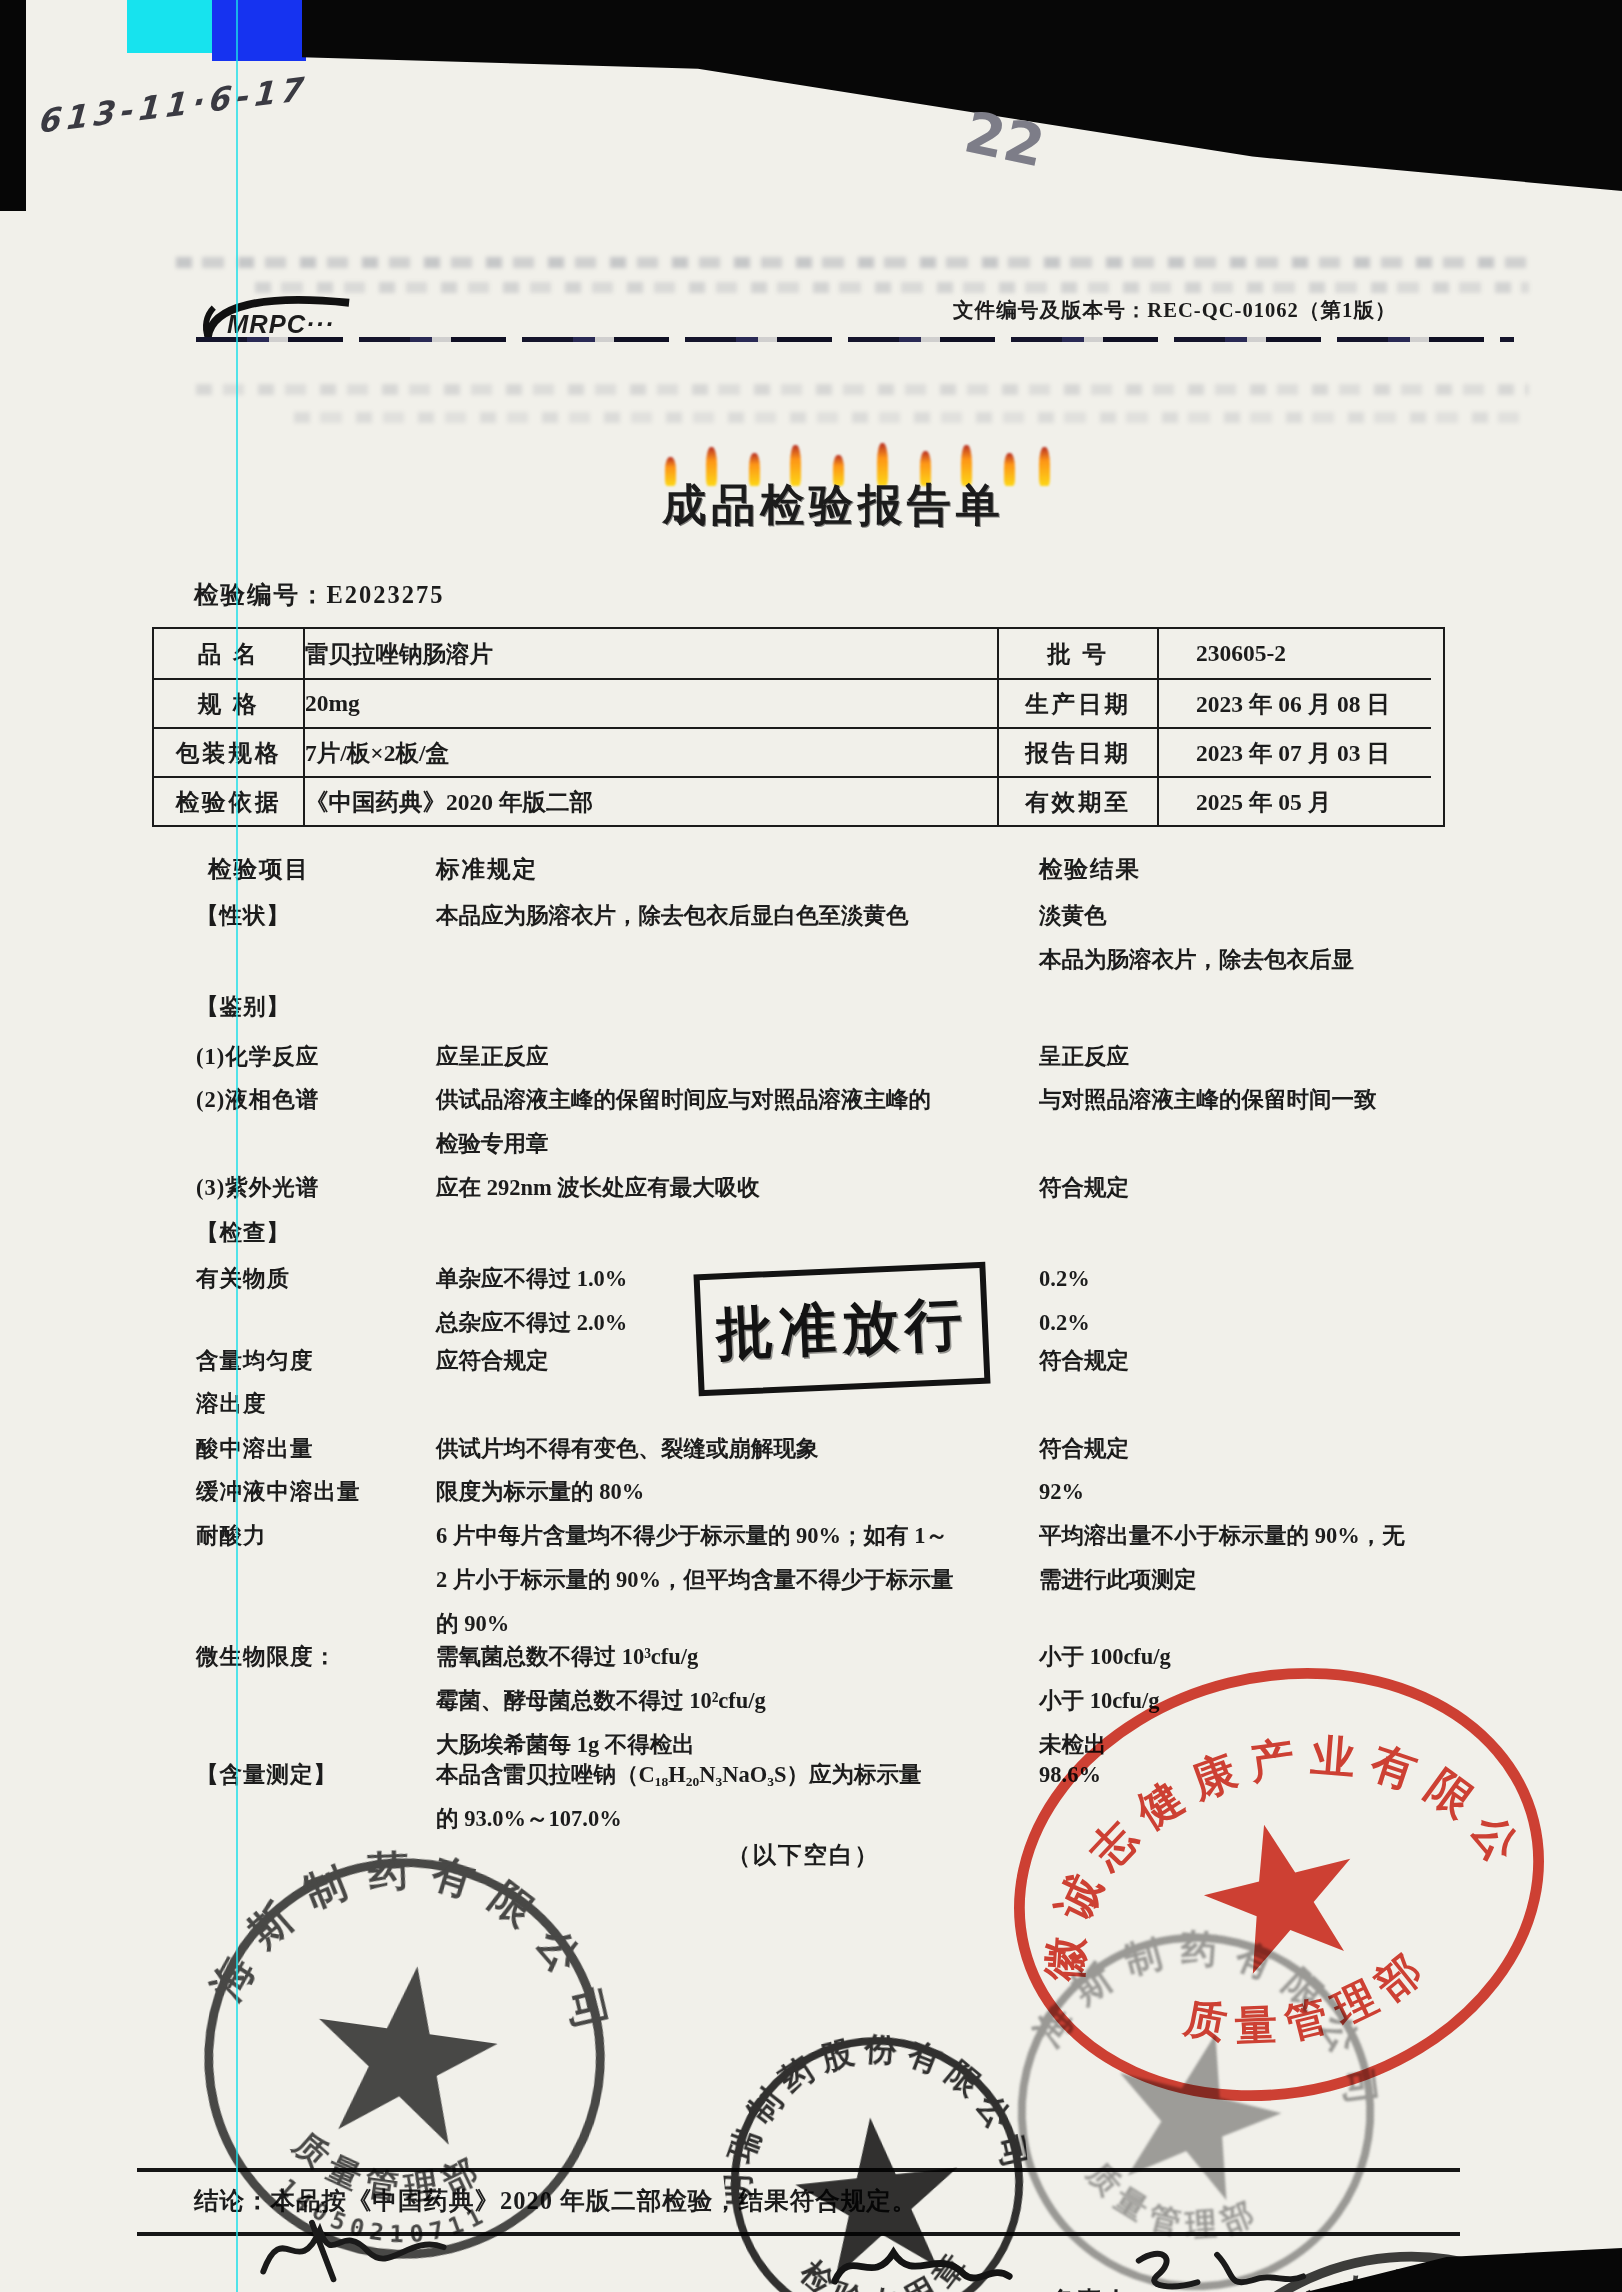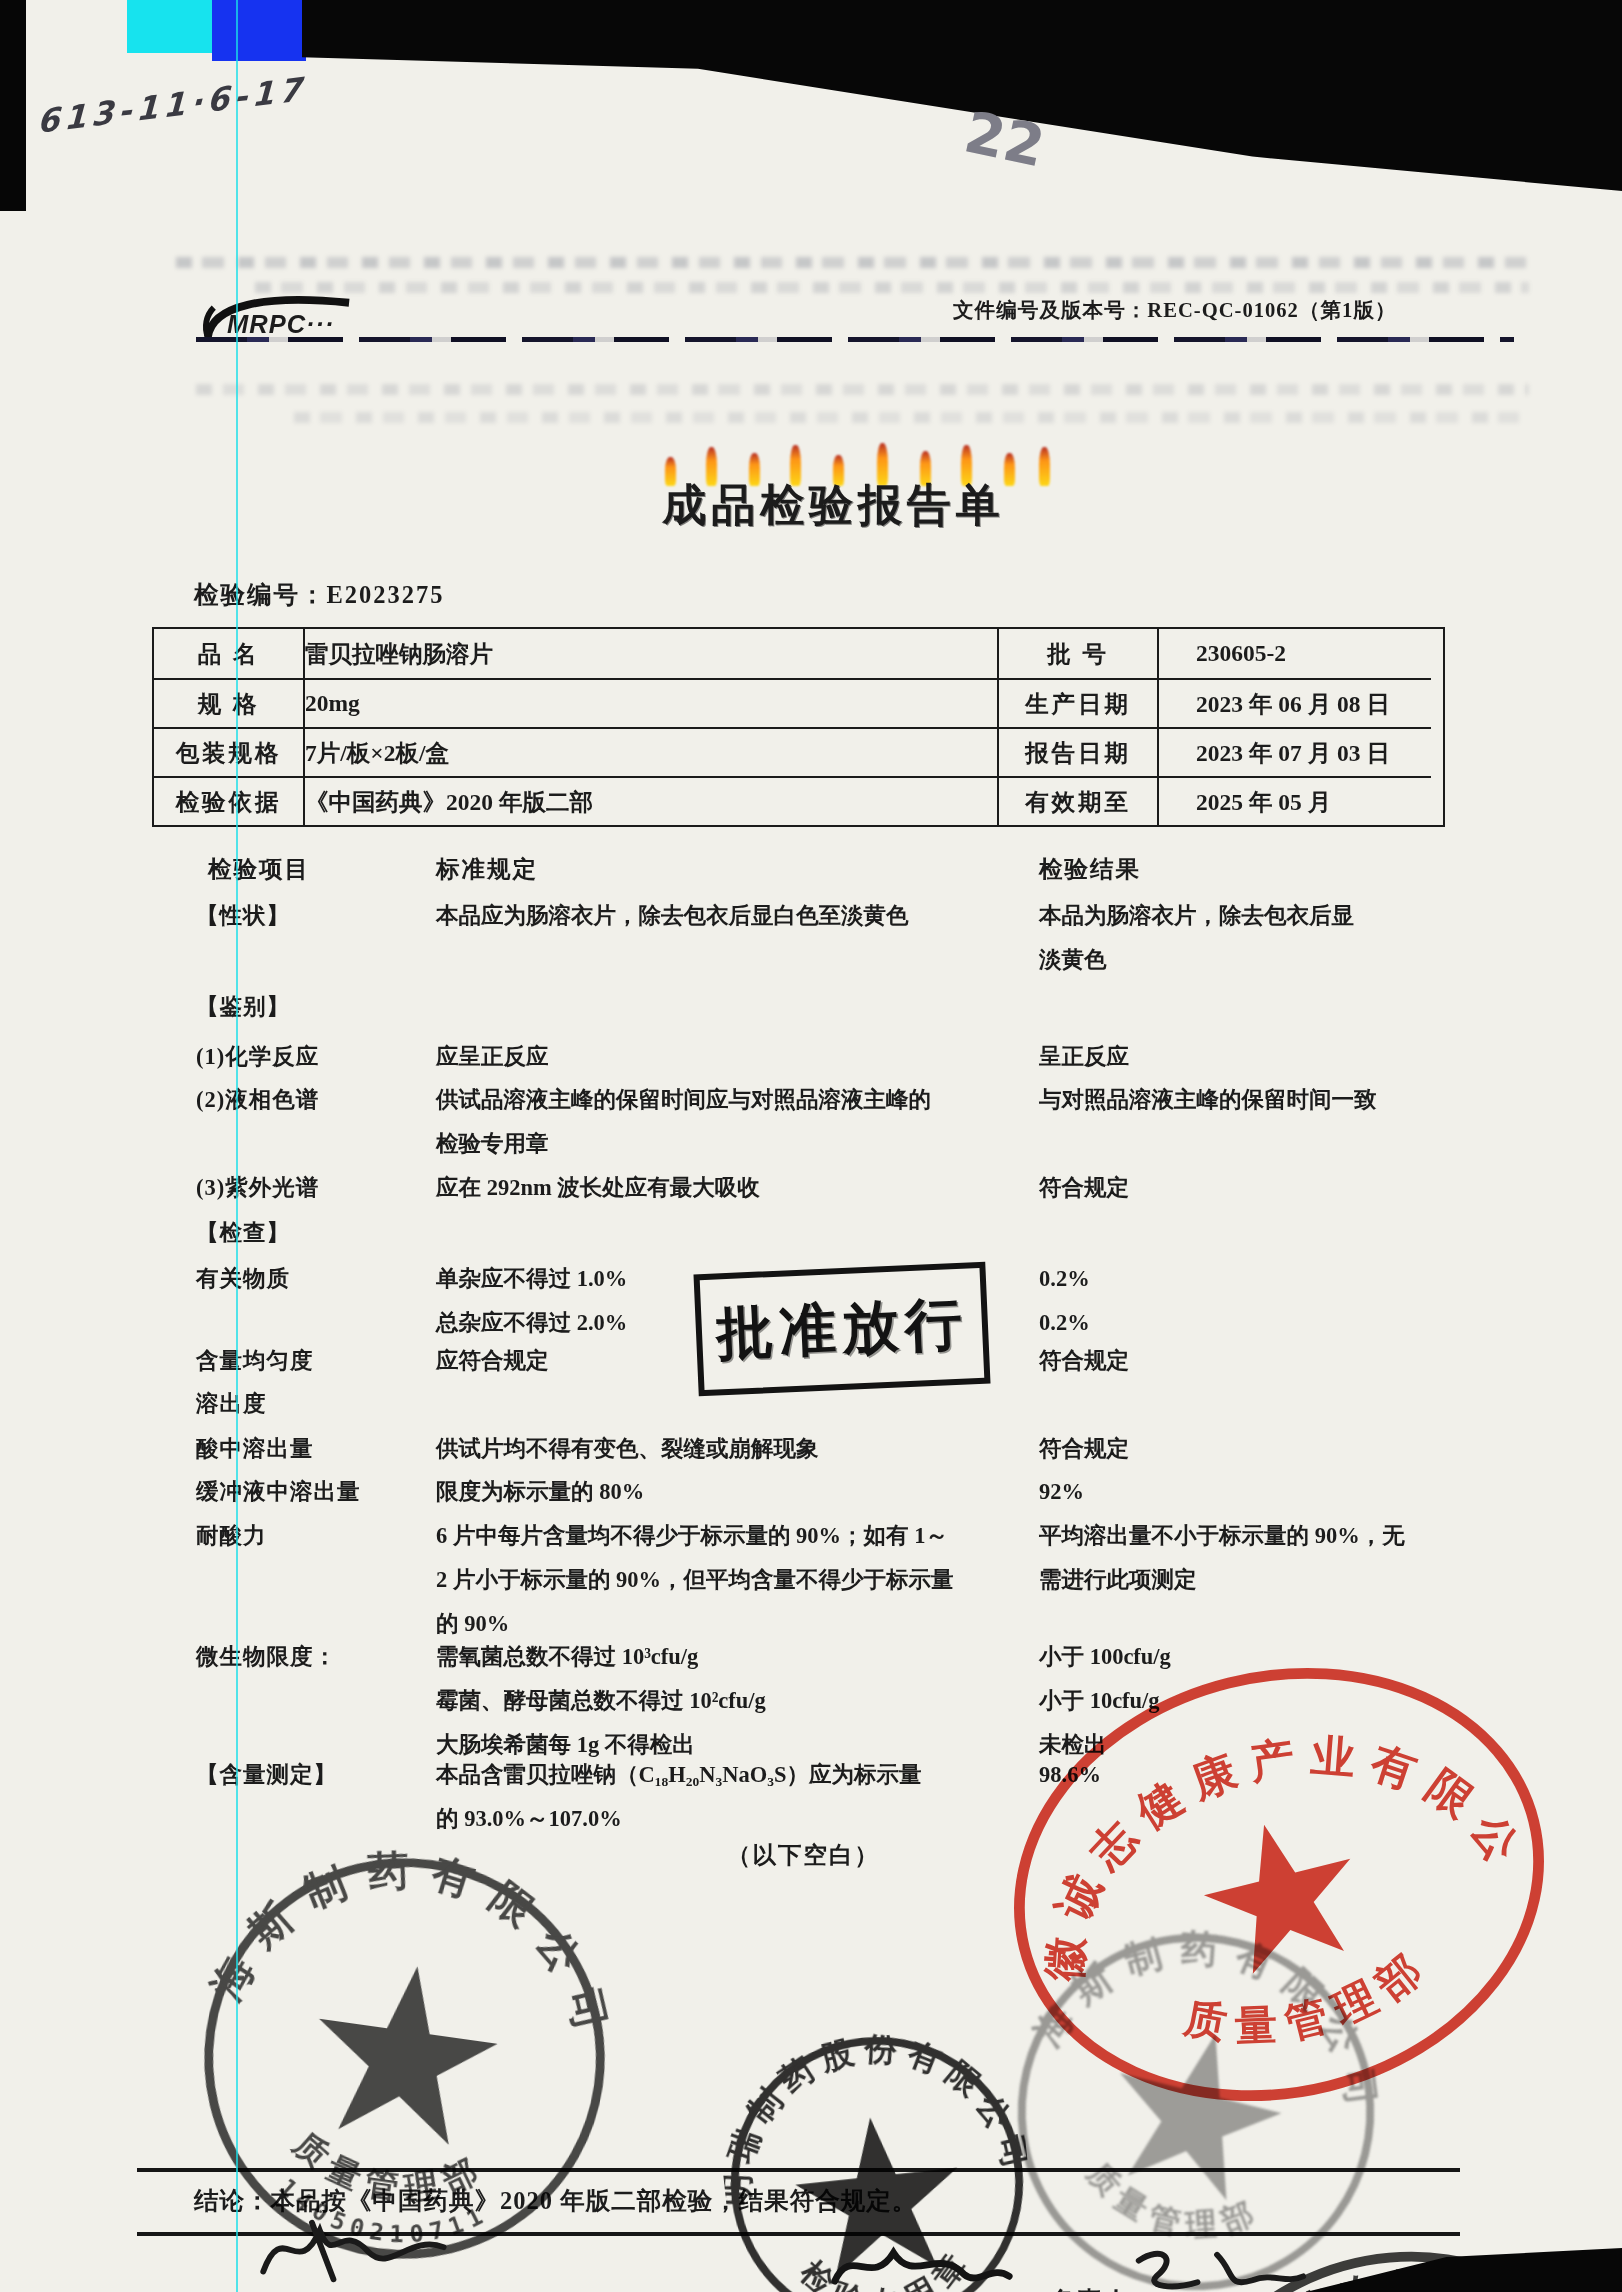--- a/index.html
+++ b/index.html
@@ -126,22 +126,22 @@
     <span style="left:240px;">标准规定</span>
     <span style="left:843px;">检验结果</span>
   </div>
 
   <div class="item" style="top:894px;">
     <div class="i-name">【性状】</div>
     <div class="i-std">
         <div>本品应为肠溶衣片，除去包衣后显白色至淡黄色</div>
       </div>
     <div class="i-res">
+        <div>淡黄色</div>
         <div>本品为肠溶衣片，除去包衣后显</div>
-        <div>淡黄色</div>
       </div>
   </div>
   <div class="item" style="top:985px;">
     <div class="i-name">【鉴别】</div>
   </div>
   <div class="item" style="top:1035px;">
     <div class="i-name">(1)化学反应</div>
     <div class="i-std">
         <div>应呈正反应</div>
       </div>

